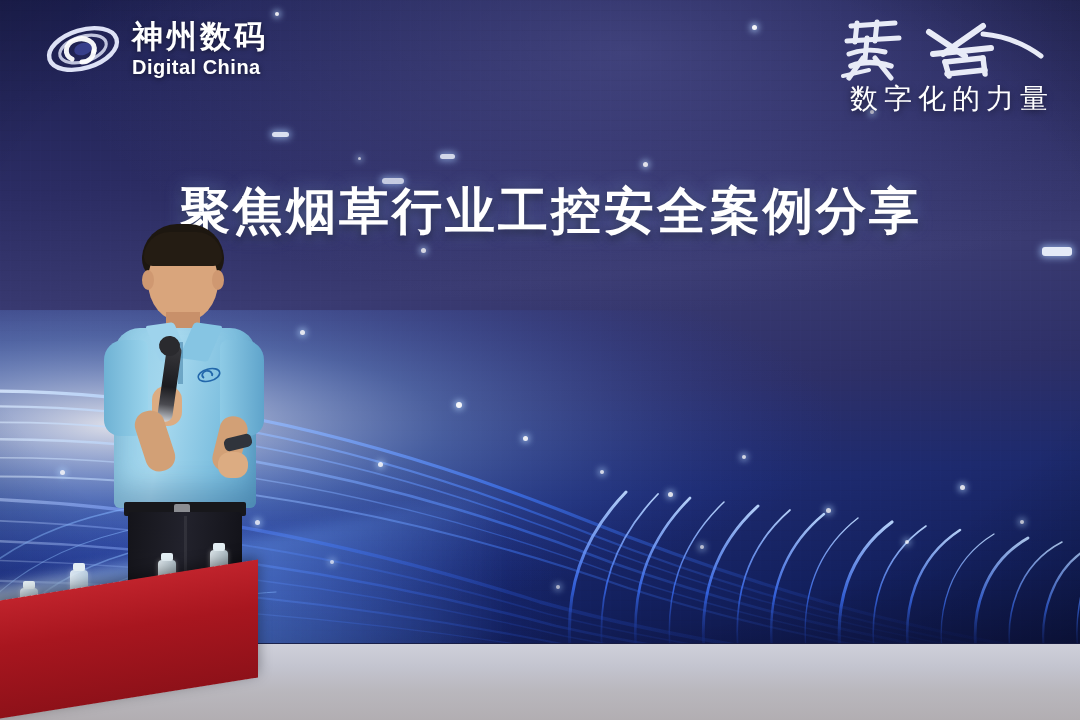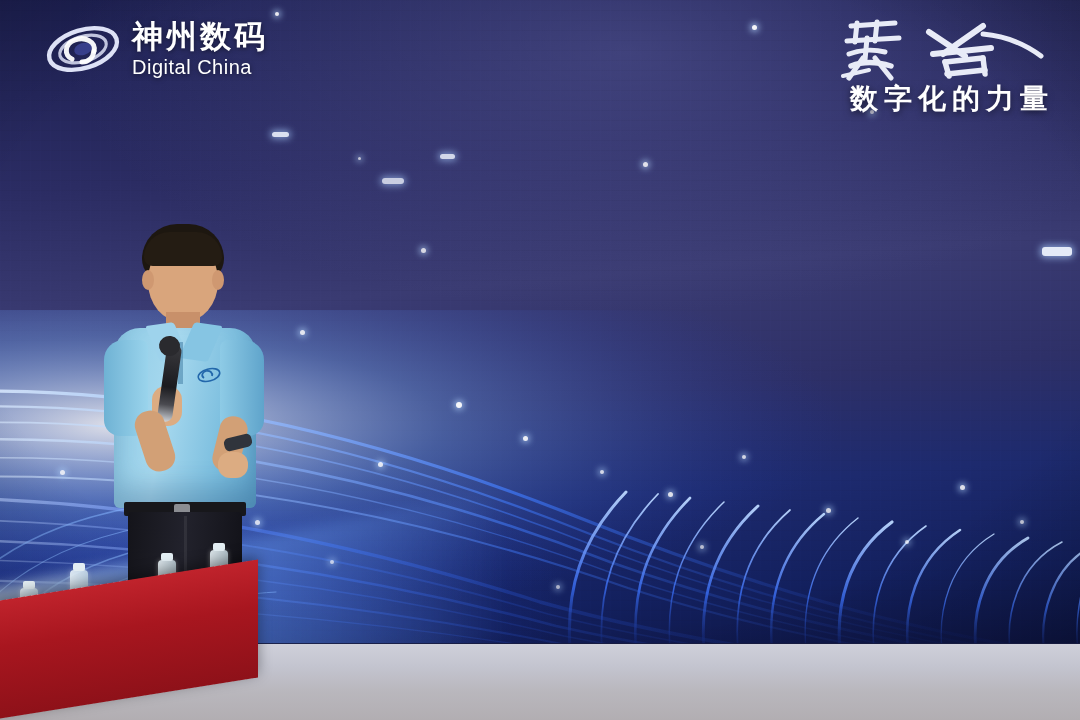--- a/index.html
+++ b/index.html
@@ -46,27 +46,27 @@
 
   
   .dot{position:absolute;background:#fff;border-radius:50%;box-shadow:0 0 6px 2px rgba(180,215,255,.75);}
   .dash{position:absolute;background:#eef4ff;border-radius:3px;box-shadow:0 0 7px 2px rgba(170,205,255,.7);}
 
   
   .logo-left{position:absolute;left:44px;top:18px;display:flex;align-items:center;gap:10px;}
   .dc-mark{width:78px;height:62px;flex:0 0 auto;}
   .dc-text{display:flex;flex-direction:column;line-height:1;}
   .dc-cn{font-size:31px;font-weight:700;color:#fff;letter-spacing:3px;text-shadow:0 1px 5px rgba(0,0,0,.5);}
-  .dc-en{font-size:20px;font-weight:400;color:#fff;letter-spacing:.5px;margin-top:5px;text-shadow:0 1px 5px rgba(0,0,0,.5);}
+  .dc-en{font-size:20px;font-weight:700;color:#fff;letter-spacing:.5px;margin-top:5px;text-shadow:0 1px 5px rgba(0,0,0,.5);}
 
   .logo-right{position:absolute;right:26px;top:14px;text-align:right;}
   .jh-mark{display:block;margin-left:auto;margin-right:6px;}
   .jh-sub{
     font-family:"DejaVu Sans","Liberation Sans",sans-serif;
-    font-size:28px;color:#fff;letter-spacing:6px;font-weight:700;margin-top:-6px;
+    font-size:28px;color:#fff;letter-spacing:6px;font-weight:400;margin-top:-6px;
     text-shadow:0 2px 7px rgba(0,0,0,.55);
   }
 
   
   .slide-title{
     position:absolute;left:0;right:0;top:178px;text-align:center;
     font-size:50px;font-weight:700;color:#fff;letter-spacing:3px;
     text-shadow:0 0 18px rgba(150,185,255,.45),0 3px 10px rgba(0,0,0,.65);
     padding-left:22px;
   }
@@ -314,20 +314,21 @@
           <path d="M112,48 L150,44" stroke-width="5.5"></path>
           <path d="M112,48 L116,62" stroke-width="5.5"></path>
           <path d="M150,44 L152,60" stroke-width="5.5"></path>
           <path d="M114,60 L152,56" stroke-width="5.5"></path>
           <path d="M150,20 C172,22 192,30 208,42" stroke-width="5"></path>
         </g>
       </svg>
       <div class="jh-sub">数字化的力量</div>
     </div>
 
+    <div class="slide-title">聚焦烟草行业工控安全案例分享</div>
   </div>
 
   <div class="floor-edge"></div>
   <div class="floor"></div>
 
   <div class="speaker">
     <div class="sp-hair"></div>
     <div class="sp-head"></div>
     <div class="sp-hair2"></div>
     <div class="sp-ear-l"></div>

